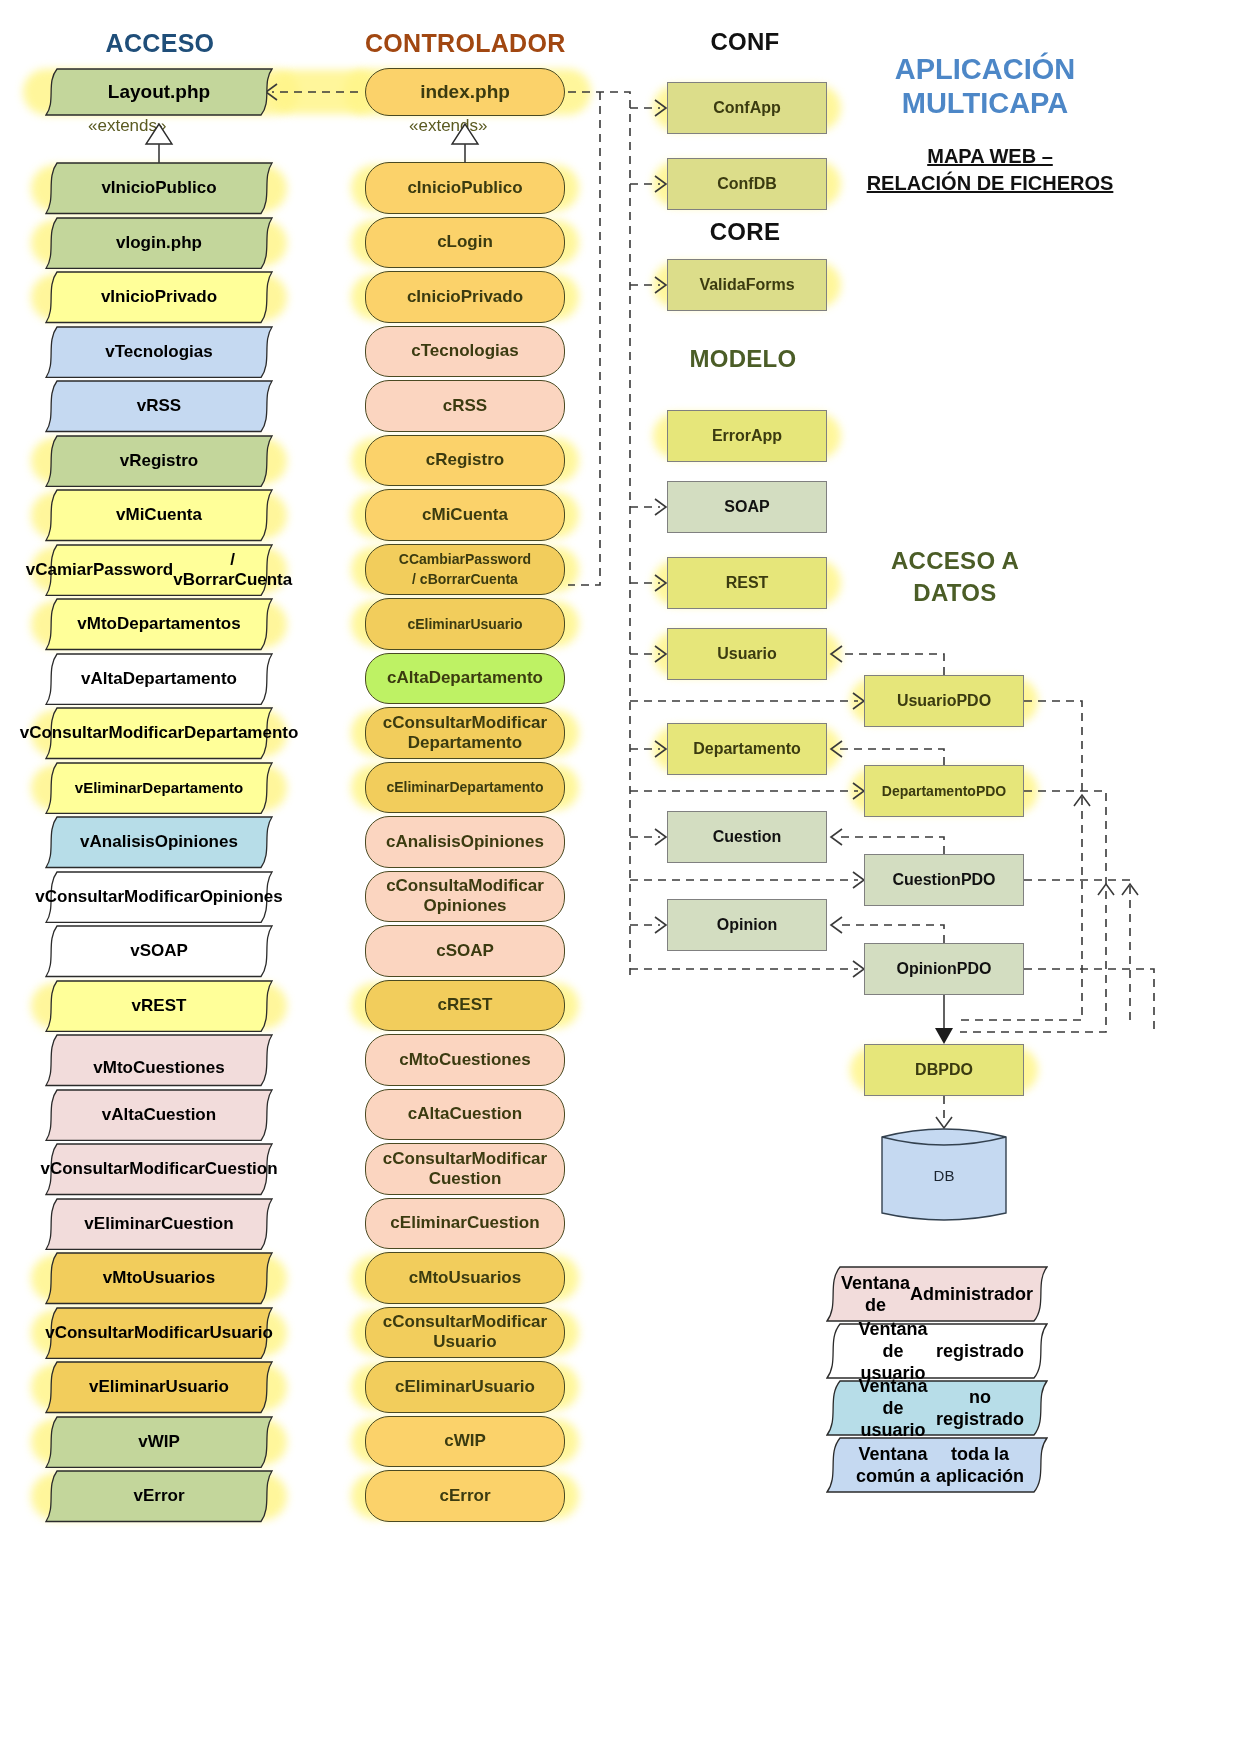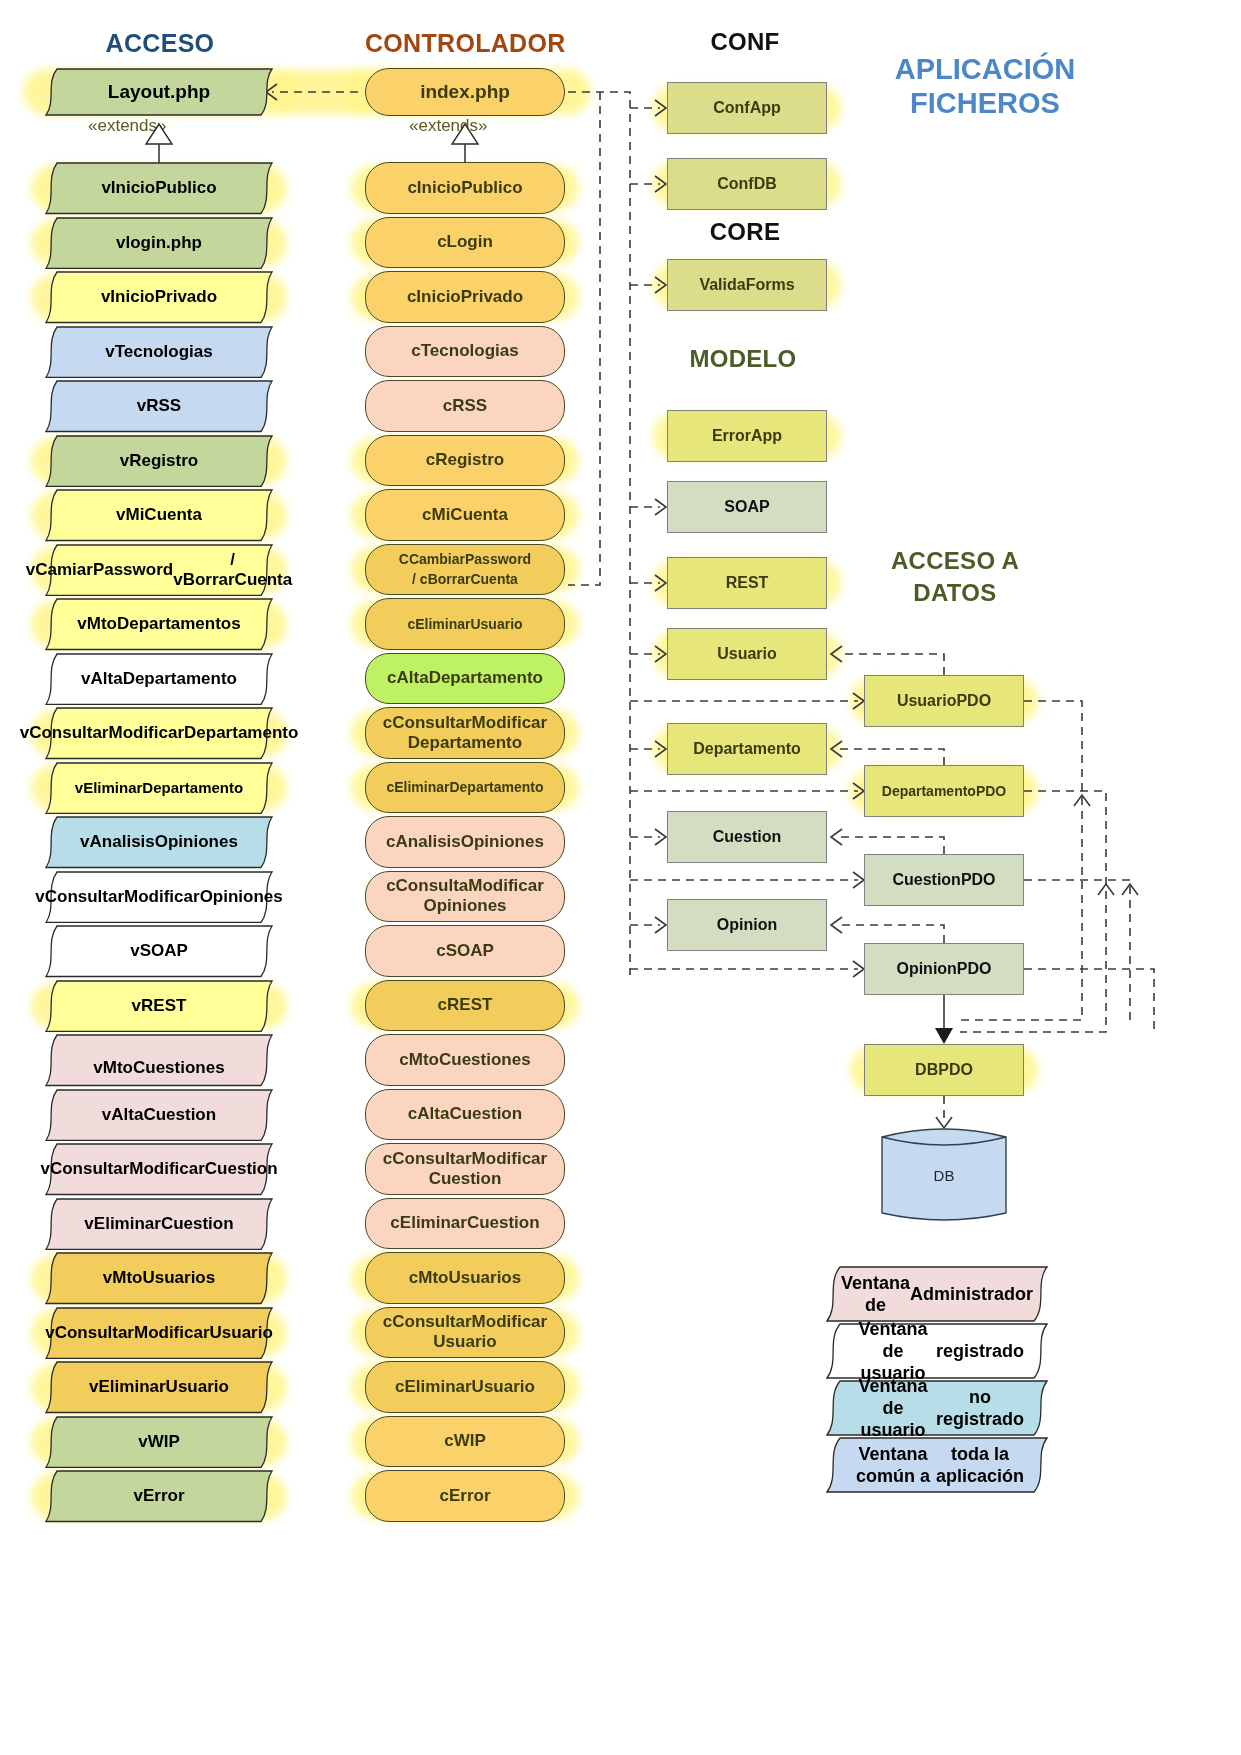--- a/index.html
+++ b/index.html
@@ -73,21 +73,25 @@
   <div class="colhead" id="head-conf">CONF</div>
   <div class="colhead" id="head-core">CORE</div>
   <div class="colhead" id="head-modelo">MODELO</div>
   <div id="head-acceso" class="colhead">
     <div>ACCESO A</div>
     <div>DATOS</div>
   </div>
 
   <div id="title-app">
     <div>APLICACIÓN</div>
-    <div>FICHEROS</div>
+    <div>MULTICAPA</div>
+  </div>
+  <div id="title-sub">
+    <div>MAPA WEB –</div>
+    <div>RELACIÓN DE FICHEROS</div>
   </div>
 
   <svg id="wires" width="1241" height="1755">
       <path d="M 358 92 L 272 92" fill="none" stroke="#3a3a3a" stroke-width="1.6" stroke-dasharray="8,6"></path>
       <path d="M 277 84 L 266 92 L 277 100" fill="none" stroke="#3a3a3a" stroke-width="1.6"></path>
       <path d="M 568 92 L 630 92 L 630 975" fill="none" stroke="#3a3a3a" stroke-width="1.6" stroke-dasharray="8,6"></path>
       <path d="M 600 92 L 600 585 L 568 585" fill="none" stroke="#3a3a3a" stroke-width="1.6" stroke-dasharray="8,6"></path>
       <path d="M 630 108 L 660 108" fill="none" stroke="#3a3a3a" stroke-width="1.6" stroke-dasharray="8,6"></path>
       <path d="M 655 100 L 666 108 L 655 116" fill="none" stroke="#3a3a3a" stroke-width="1.6"></path>
       <path d="M 630 184 L 660 184" fill="none" stroke="#3a3a3a" stroke-width="1.6" stroke-dasharray="8,6"></path>

